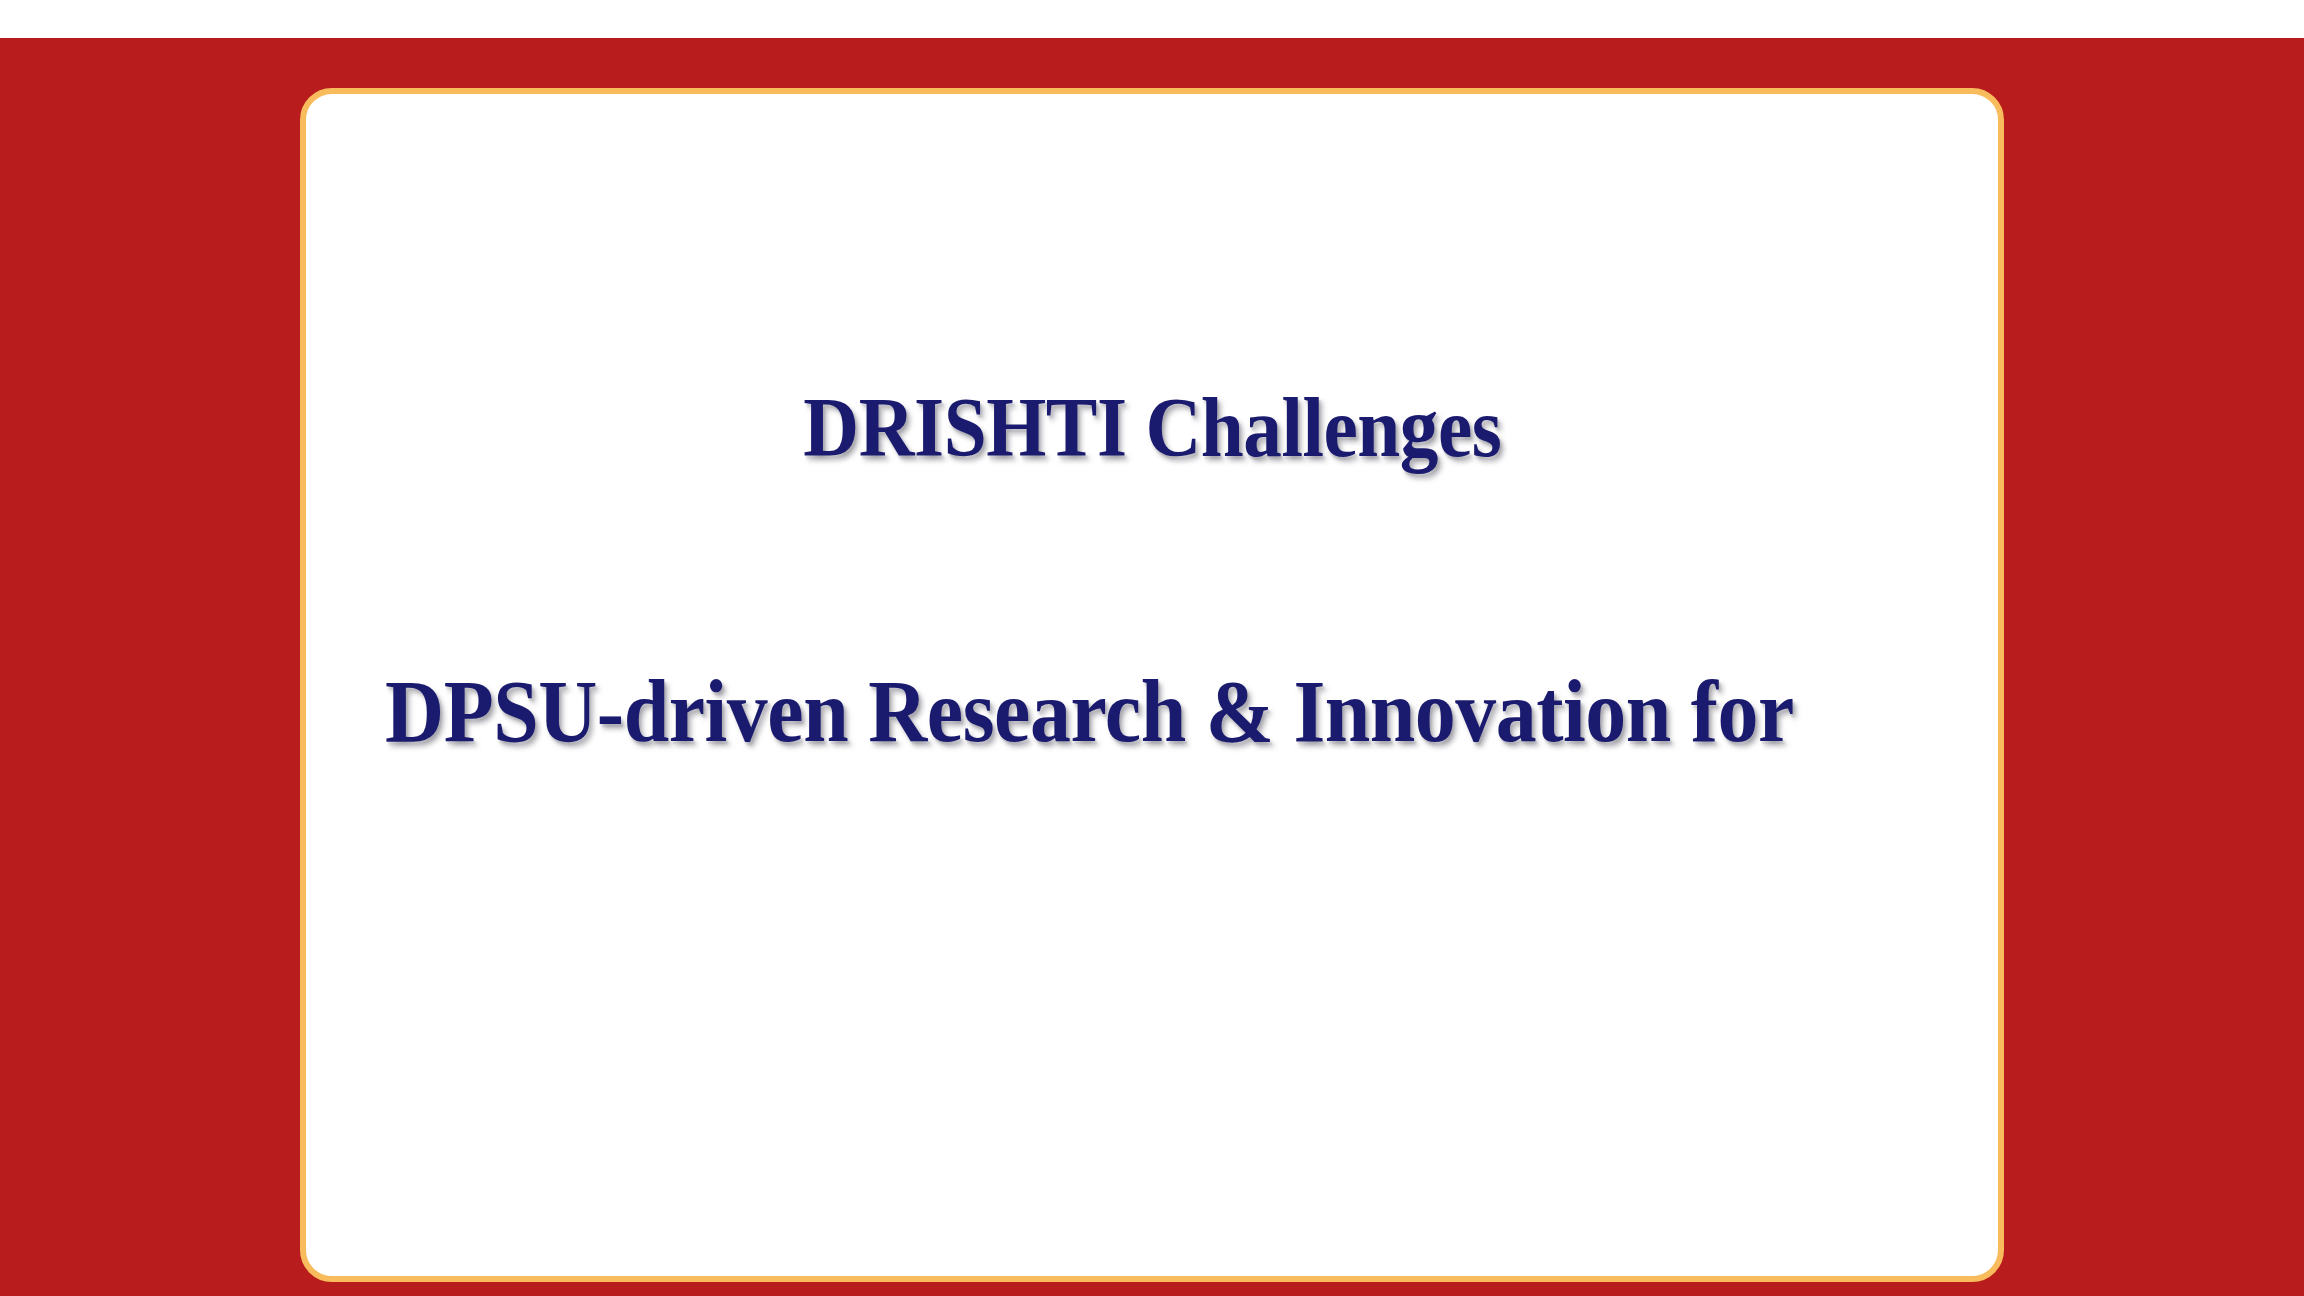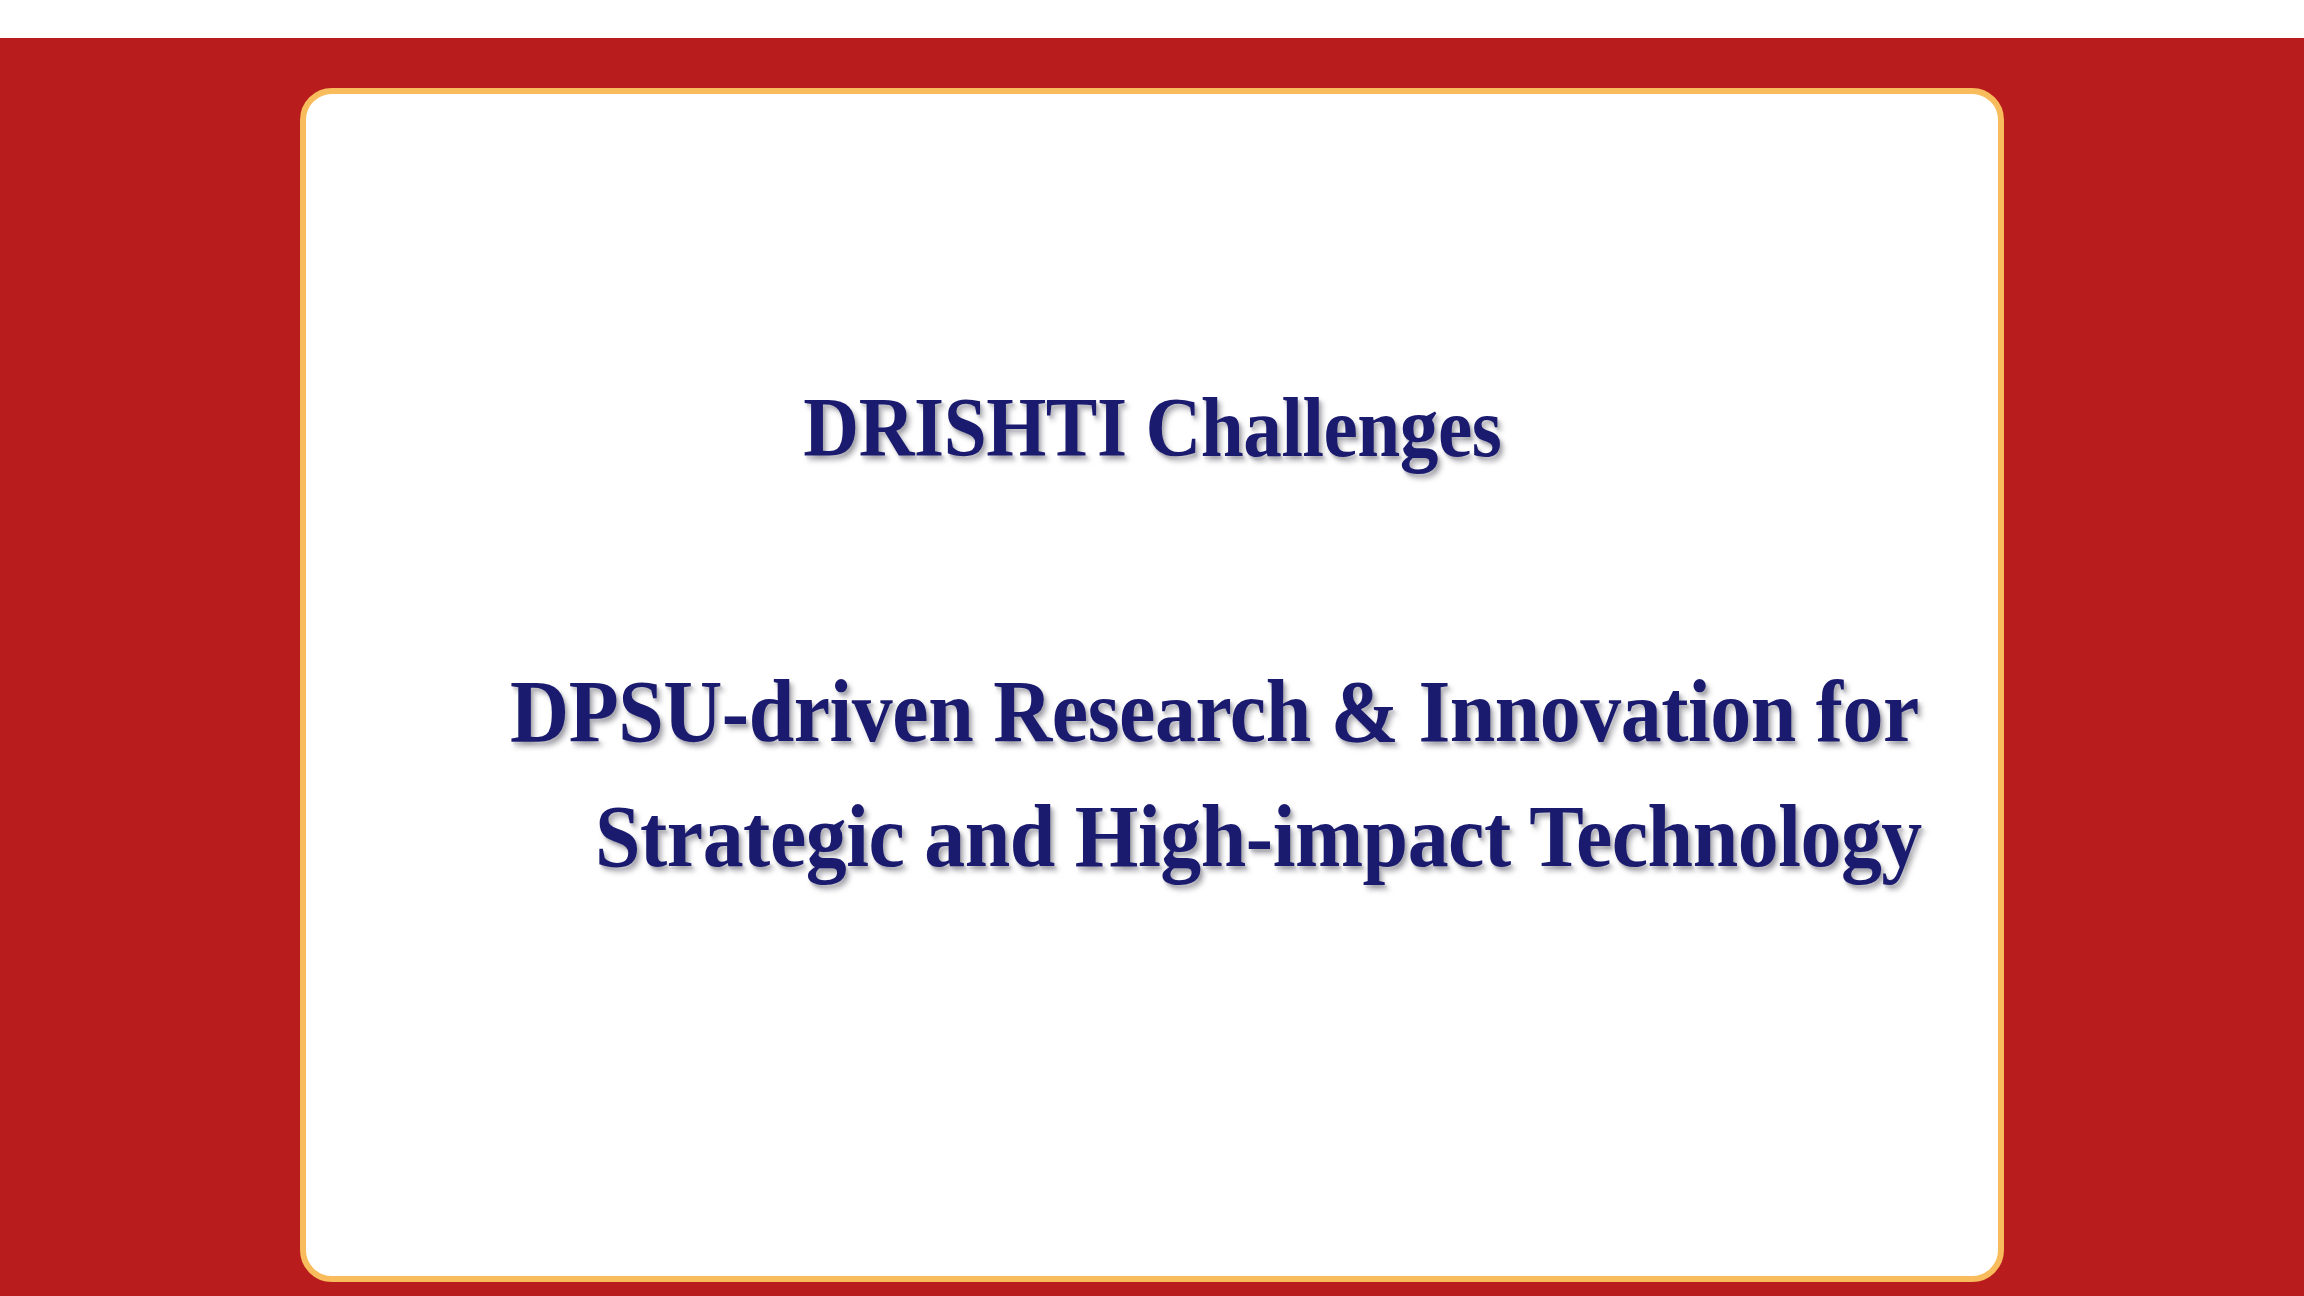--- a/index.html
+++ b/index.html
@@ -76,21 +76,21 @@
     transform: scaleX(0.92);
     transform-origin: center center;
   }
 
   .subtitle-block {
     position: absolute;
     left: 50%;
     transform: translateX(-50%);
     top: 555px;
     width: 1640px;
-    text-align: right;
+    text-align: left;
     font-family: "Liberation Serif", "DejaVu Serif", serif;
     font-weight: bold;
     font-size: 88px;
     line-height: 125px;
     letter-spacing: -0.5px;
     color: #1a1a6e;
     text-shadow:
       4px 5px 5px rgba(125,125,135,0.55),
       2px 3px 2px rgba(150,150,160,0.35);
   }
@@ -112,20 +112,19 @@
 <div class="slide-canvas">
 
   <div class="slide-frame">
 
     <div class="content-stack">
 
       <h1 class="heading-title"><span class="title-scale">DRISHTI Challenges</span></h1>
 
       <div class="subtitle-block">
         <span class="subtitle-line"><span class="line-scale">DPSU-driven Research &amp; Innovation for</span></span>
-        <span class="subtitle-line"><span class="line-scale">Strategic and High-impact Technology</span></span>
       </div>
 
     </div>
 
   </div>
 
 </div>
 
 </body></html>

